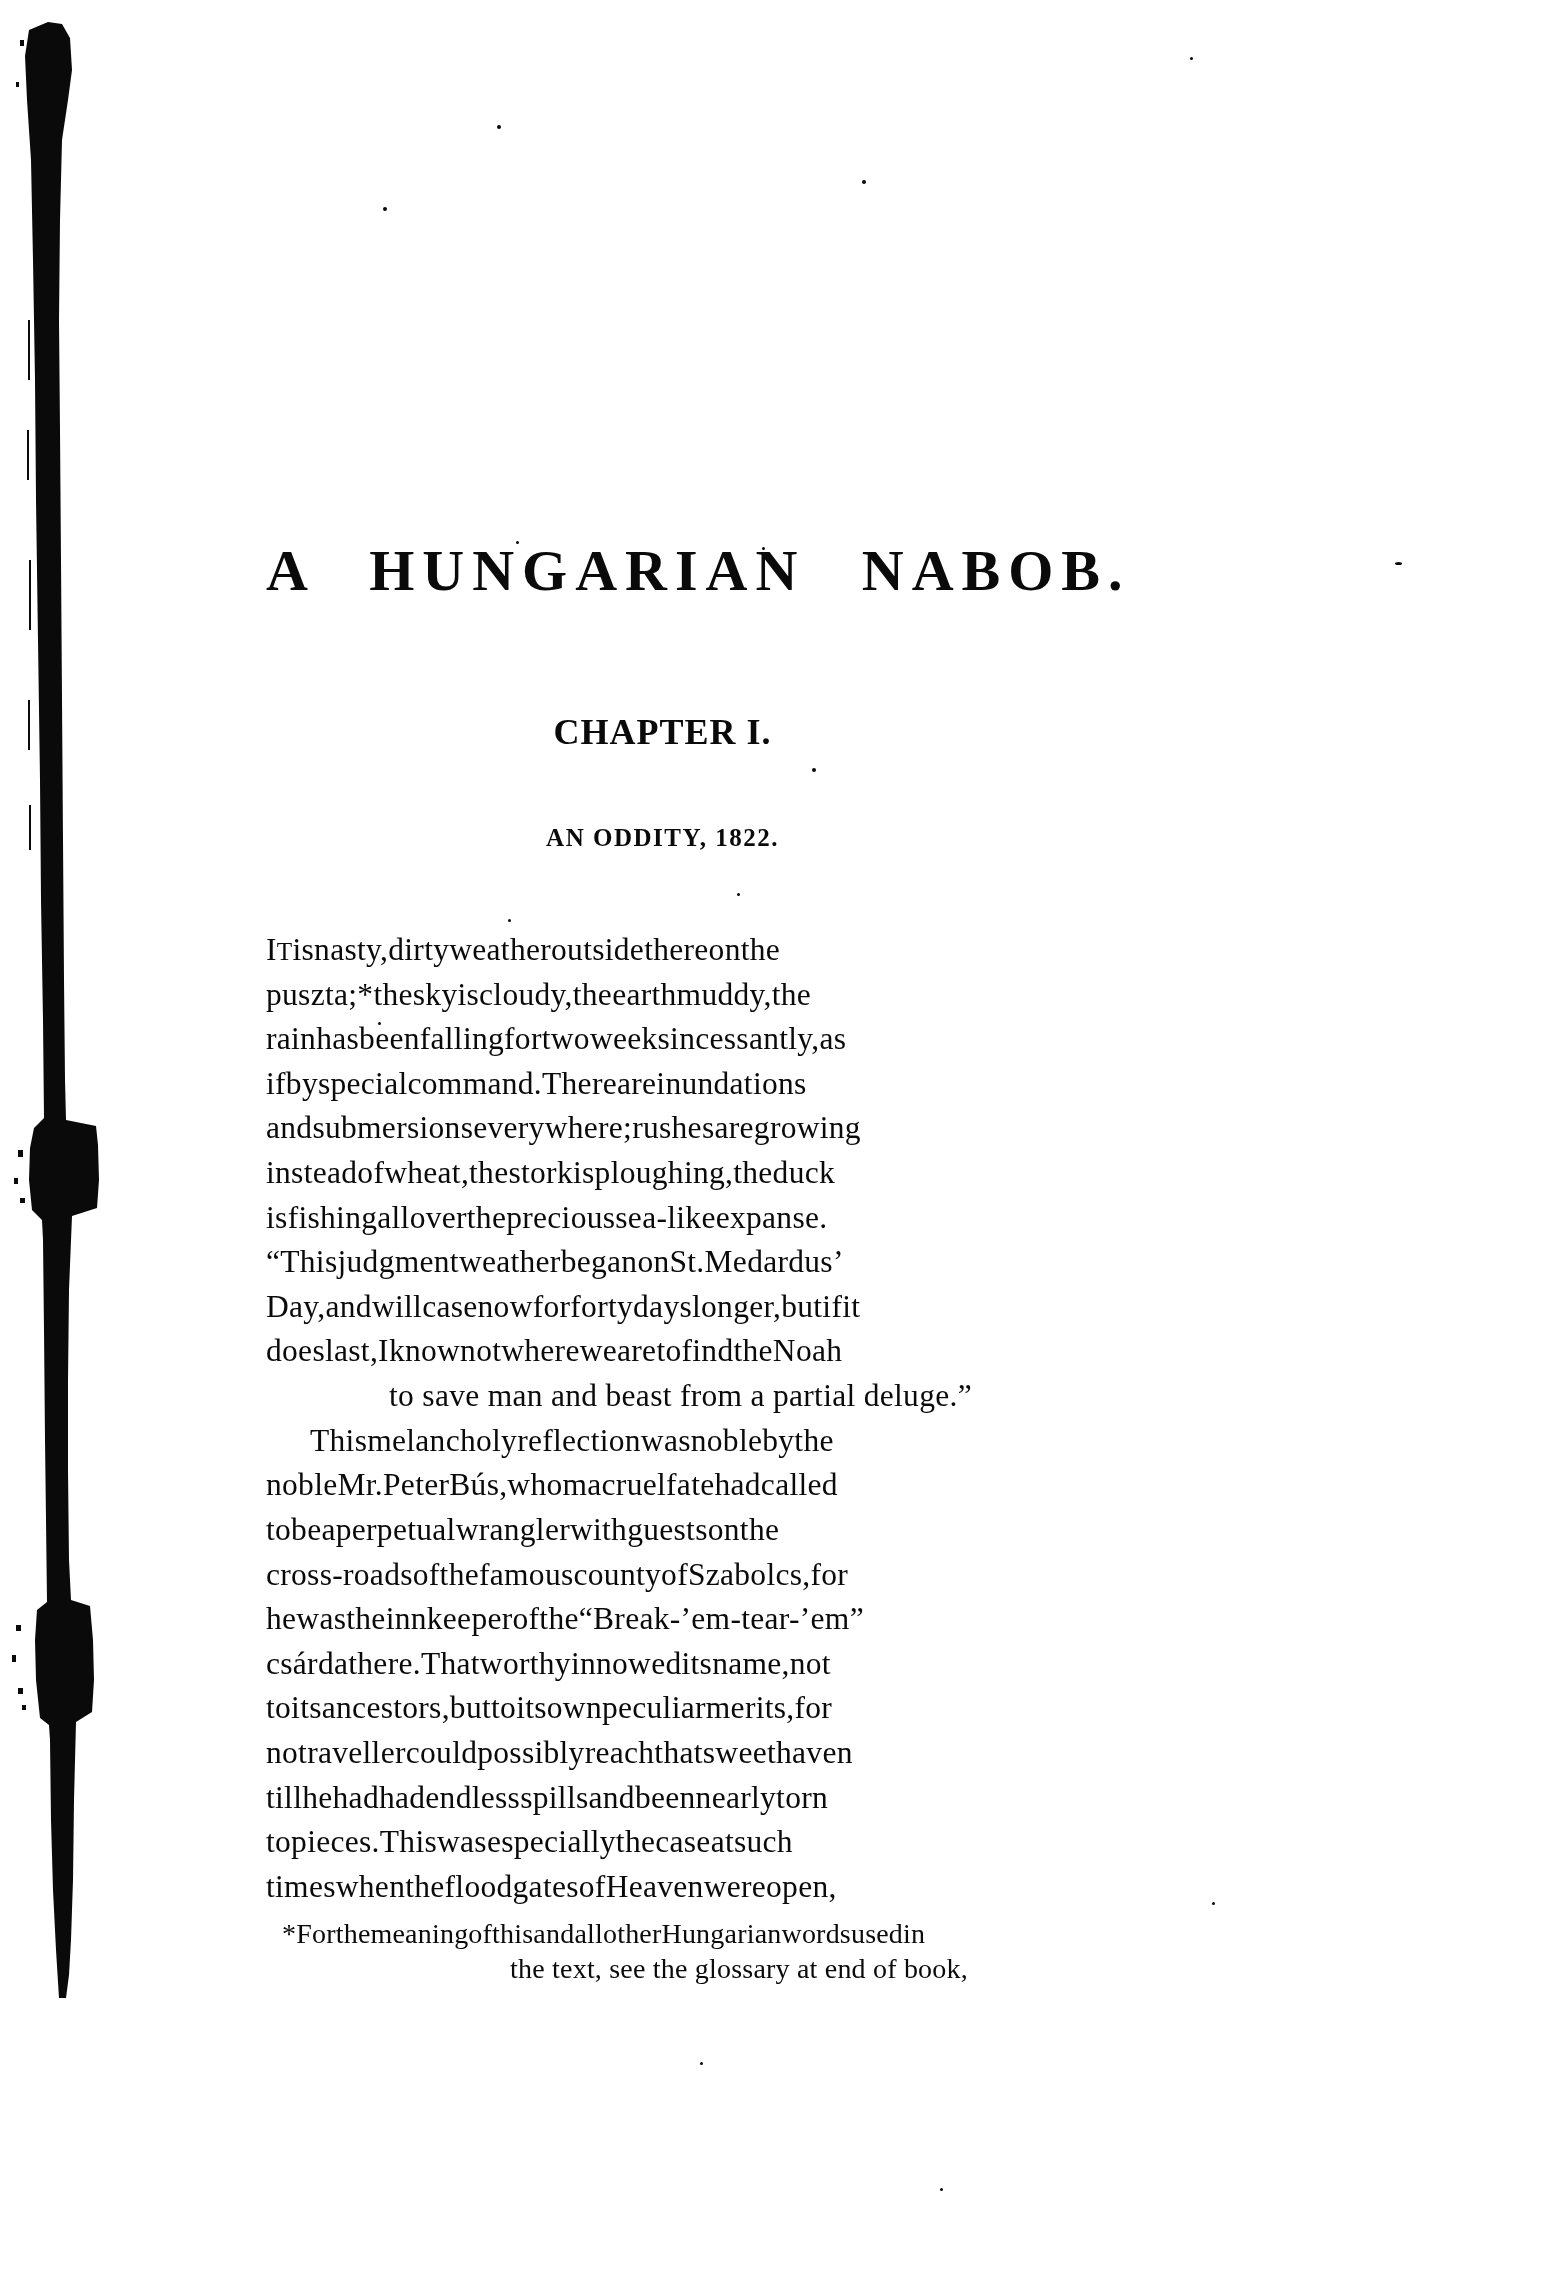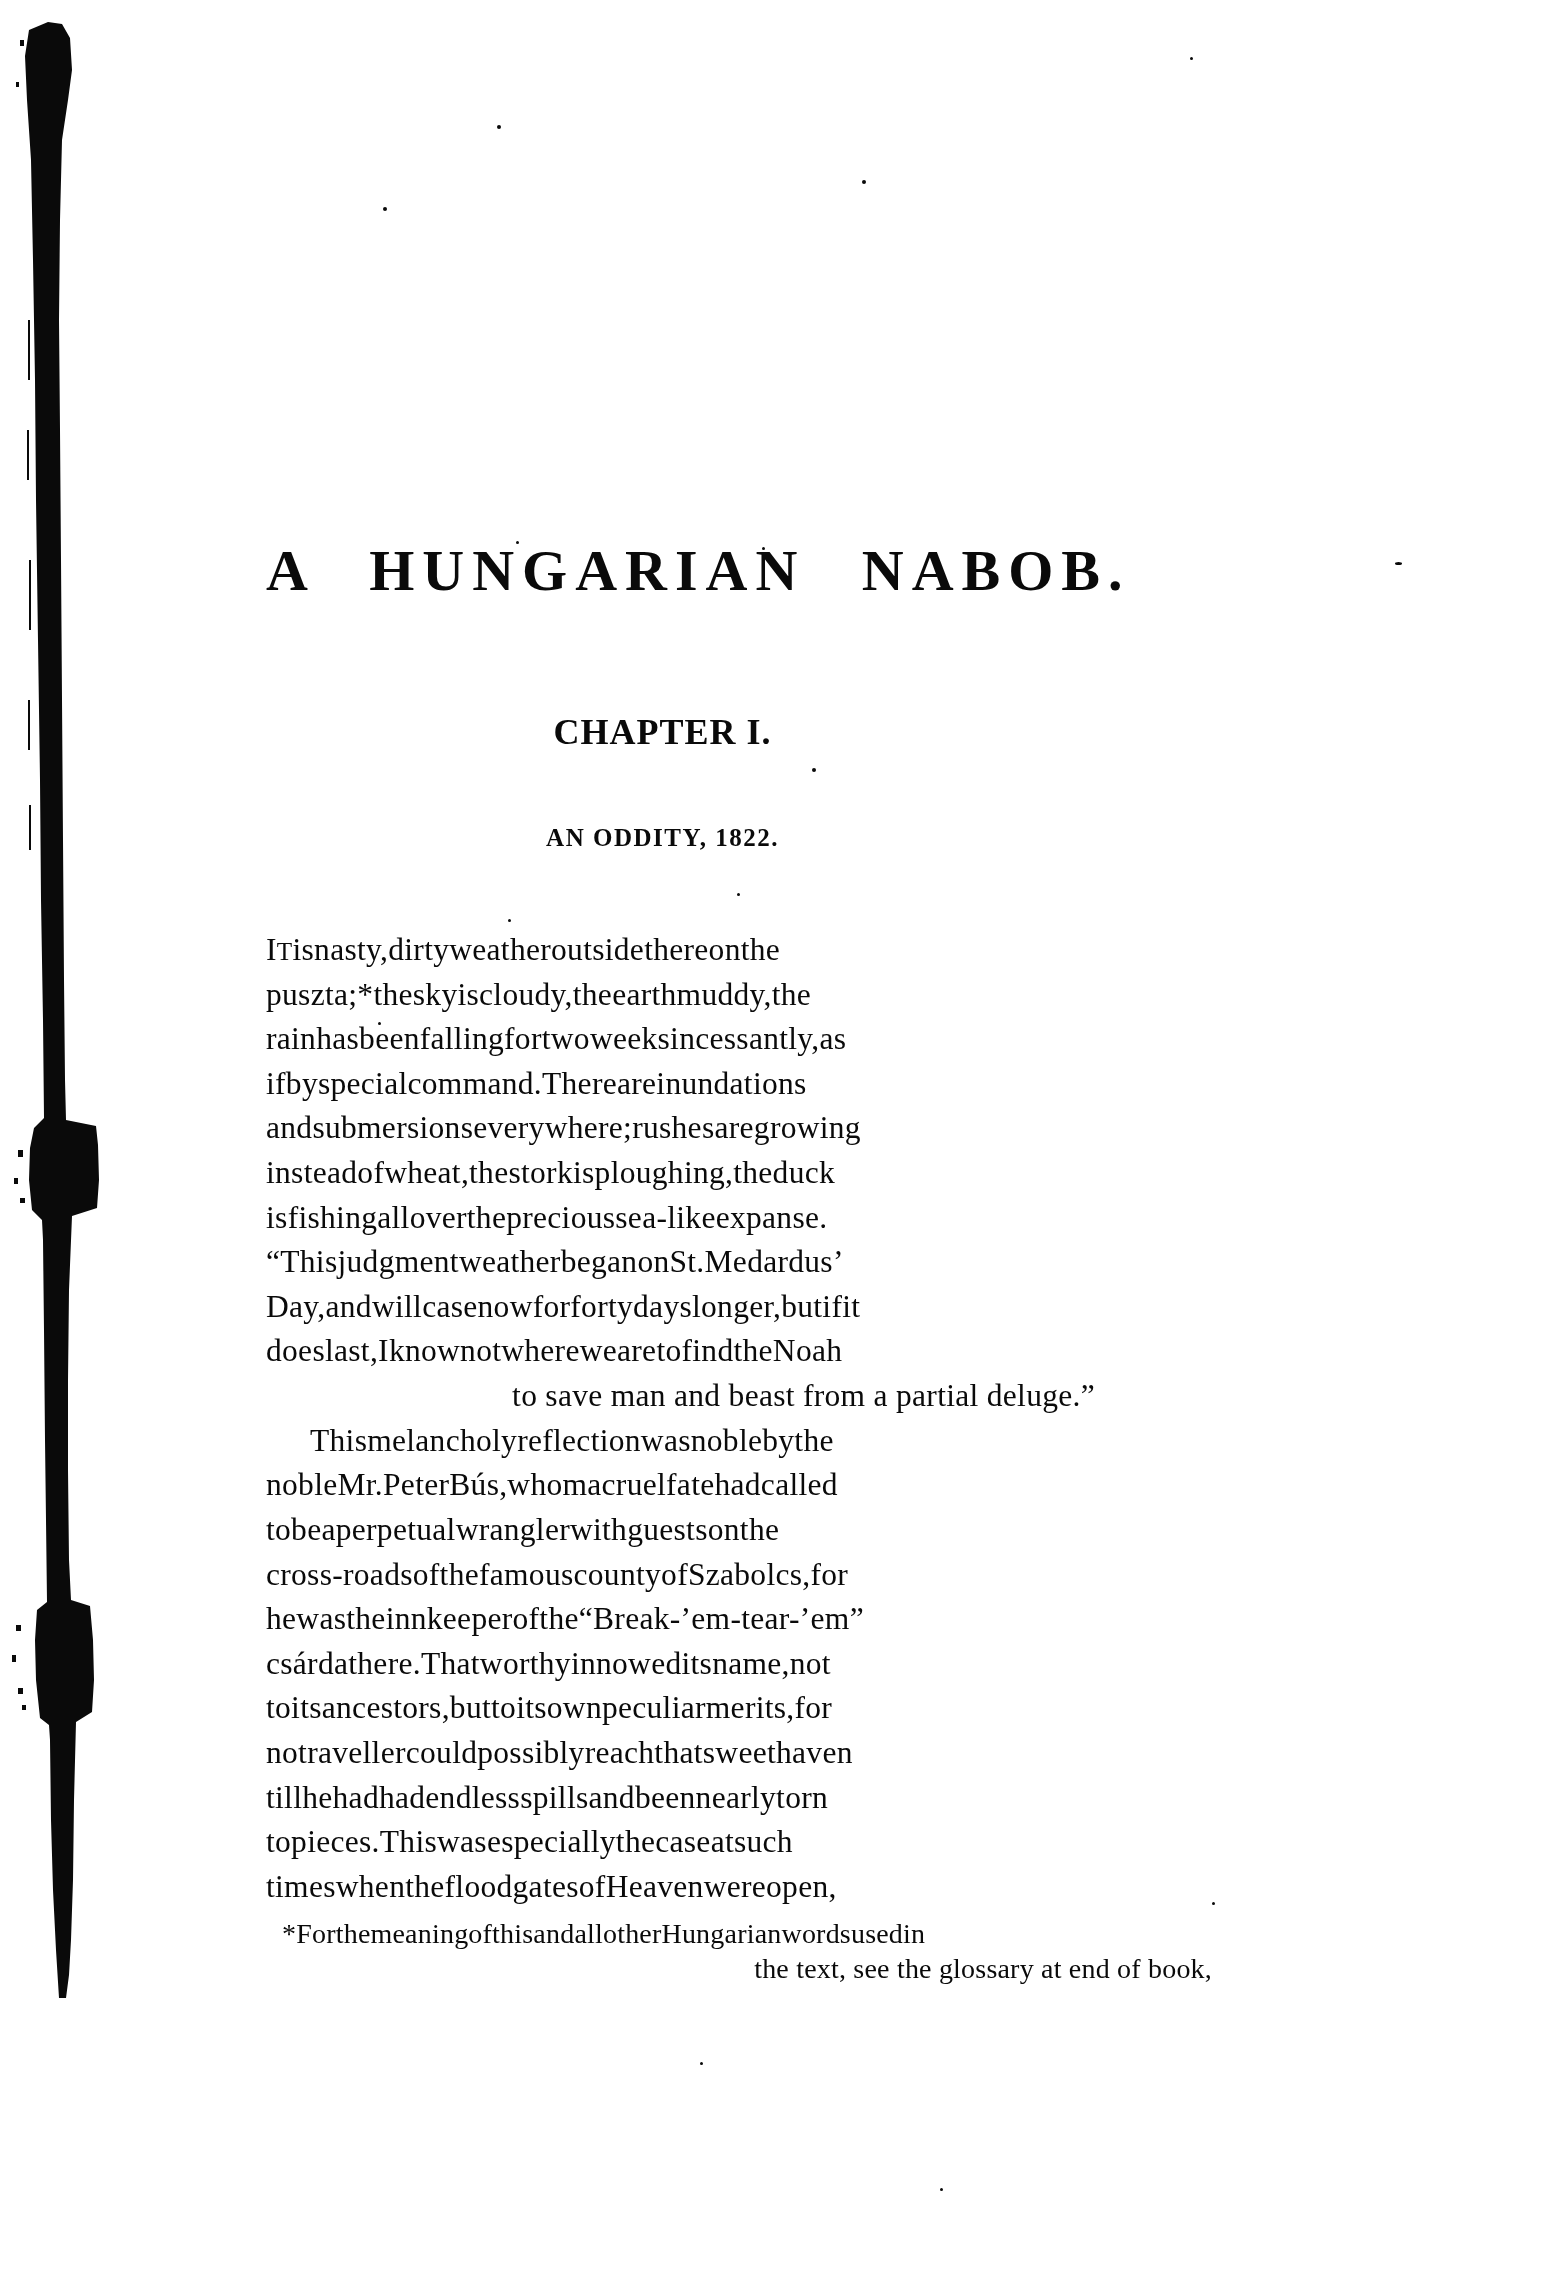--- a/index.html
+++ b/index.html
@@ -26,21 +26,21 @@
   .section{
     position:absolute;top:824px;left:0;width:100%;margin:0;
     font-size:25px;font-weight:bold;letter-spacing:1.5px;
     text-align:center;transform:translateX(-18px);white-space:nowrap;font-family:Liberation Serif, serif;
   }
   .bodytext{position:absolute;left:0;top:928px;width:829px;}
   .bline{height:44.62px;line-height:44.62px;font-size:31.5px;letter-spacing:0.3px;}
   .footnote{position:absolute;left:0;top:1916px;width:946px;}
   .fline{height:35px;line-height:35px;font-size:28px;letter-spacing:0.2px;}
   .just{display:flex;justify-content:flex-start;flex-wrap:nowrap;}
-  .plain{text-align:right;}
+  .plain{text-align:center;}
   .indent.bline{padding-left:44px;}
   .indent.fline{padding-left:16px;}
   .word{white-space:pre;}
   .i{}
   .sc{font-size:0.8em;}
   .speck{position:absolute;background:#0a0a0a;border-radius:50%;}
 </style>
 </head>
 <body>
 

